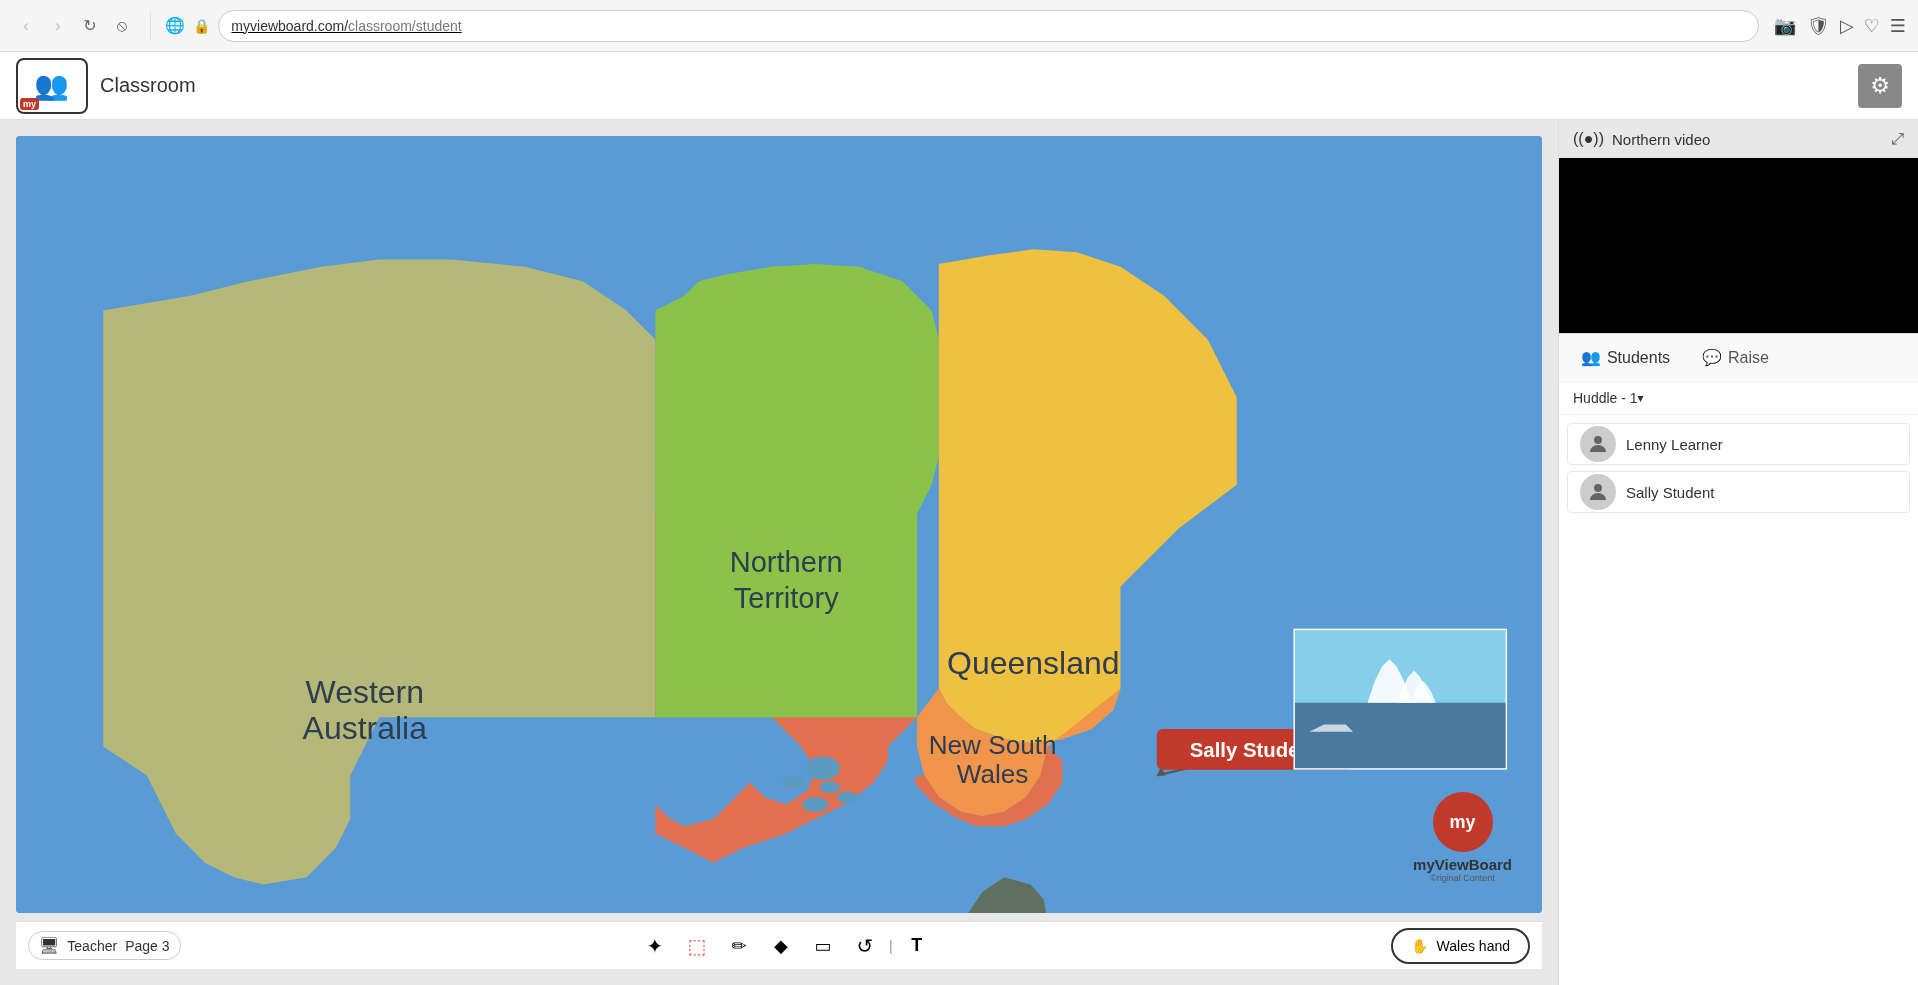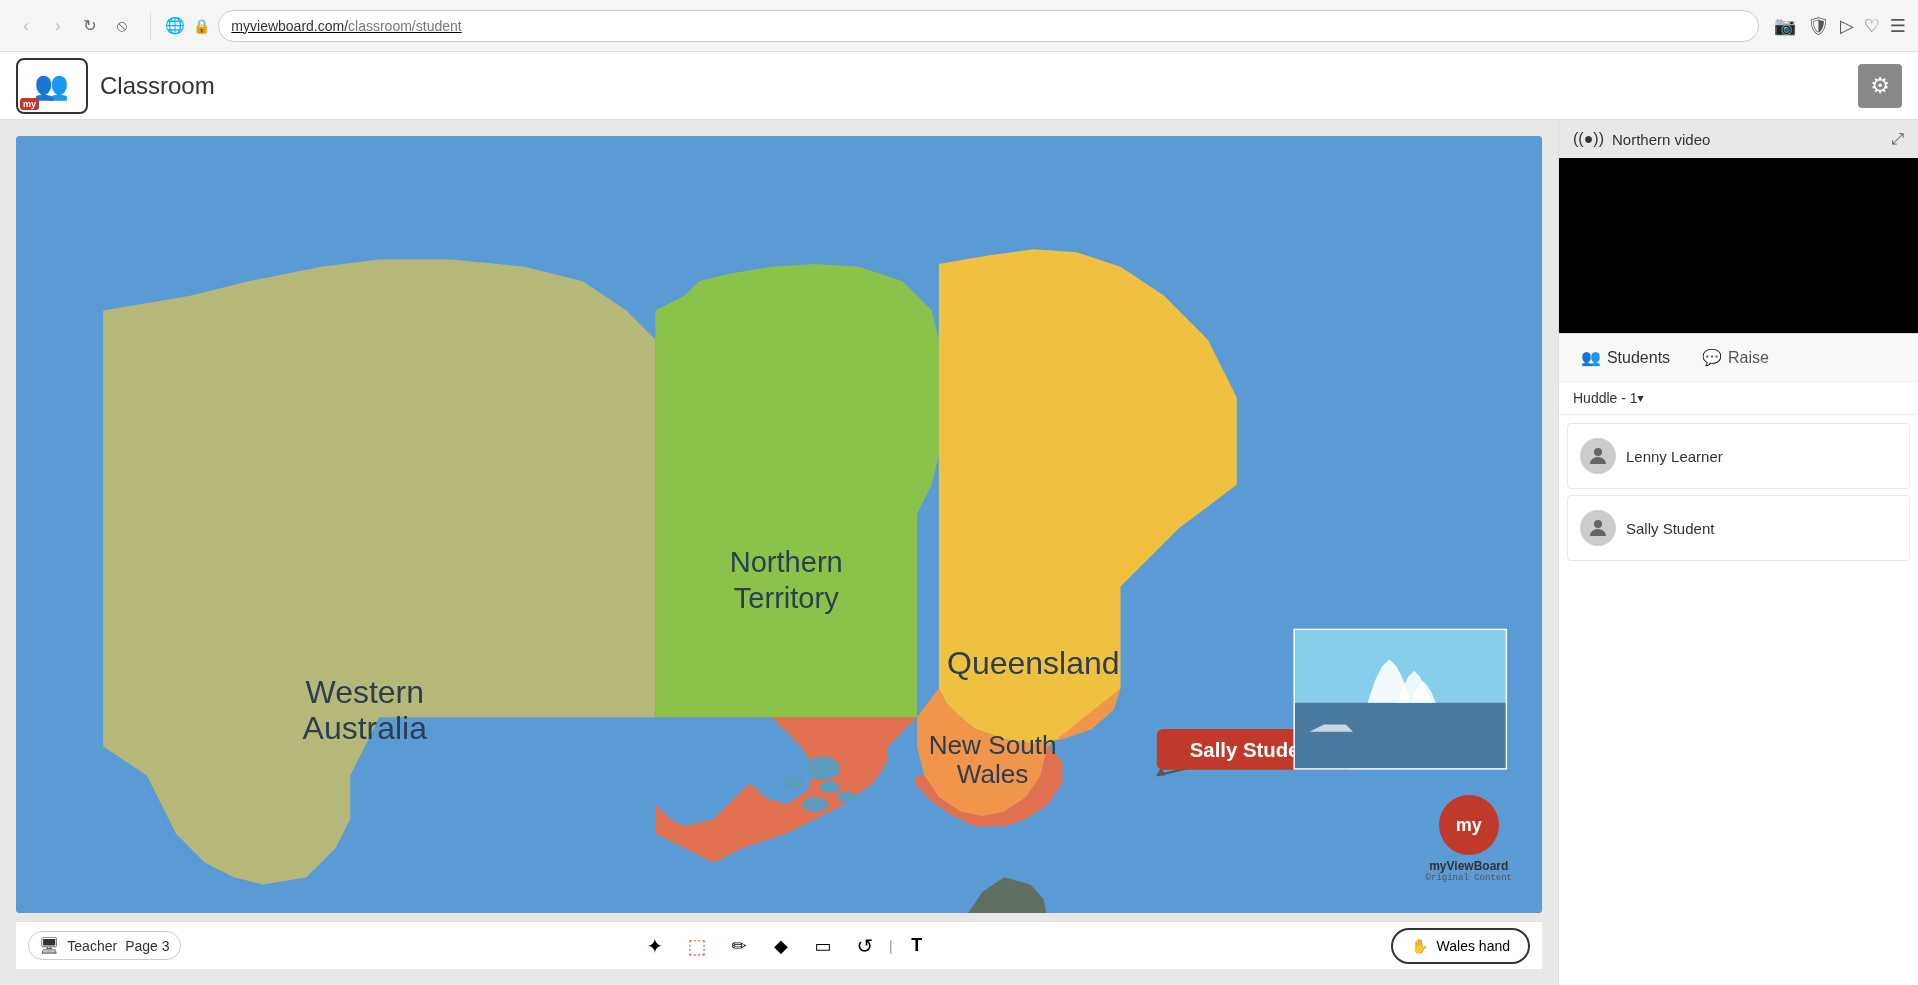--- a/index.html
+++ b/index.html
@@ -64,21 +64,21 @@
       position: absolute;
       bottom: 2px; left: 2px;
       background: #c0392b;
       color: white;
       font-size: 9px;
       font-weight: bold;
       padding: 1px 3px;
       border-radius: 3px;
     }
     .logo-icon { font-size: 28px; }
-    .app-title { font-size: 24px; font-weight: 400; color: #333; flex: 1; }
+    .app-title { font-size: 20px; font-weight: 400; color: #333; flex: 1; }
     .settings-btn {
       width: 44px; height: 44px;
       background: #888;
       border: none; border-radius: 4px;
       cursor: pointer;
       display: flex; align-items: center; justify-content: center;
       color: white; font-size: 22px;
     }
 
     
@@ -122,22 +122,22 @@
       background: #c0392b;
       border-radius: 50%;
       display: flex;
       align-items: center;
       justify-content: center;
       color: white;
       font-size: 18px;
       font-weight: bold;
       margin: 0 auto 4px;
     }
-    .mvb-text { font-size: 12px; color: #333; font-weight: 600; }
-    .mvb-sub { font-size: 9px; color: #555; font-family: Liberation Mono, monospace; }
+    .mvb-text { font-size: 15px; color: #333; font-weight: 600; }
+    .mvb-sub { font-size: 9px; color: #555; }
 
     
     .bottom-toolbar {
       height: 48px;
       background: white;
       display: flex;
       align-items: center;
       padding: 0 12px;
       gap: 8px;
       border-top: 1px solid #e0e0e0;
@@ -262,21 +262,21 @@
     .student-list {
       padding: 8px;
       display: flex;
       flex-direction: column;
       gap: 6px;
     }
     .student-item {
       display: flex;
       align-items: center;
       gap: 10px;
-      padding: 14px 12px;
+      padding: 2px 12px;
       background: white;
       border: 1px solid #e8e8e8;
       border-radius: 4px;
       cursor: pointer;
     }
     .student-avatar {
       width: 36px; height: 36px;
       background: #ccc;
       border-radius: 50%;
       display: flex;

